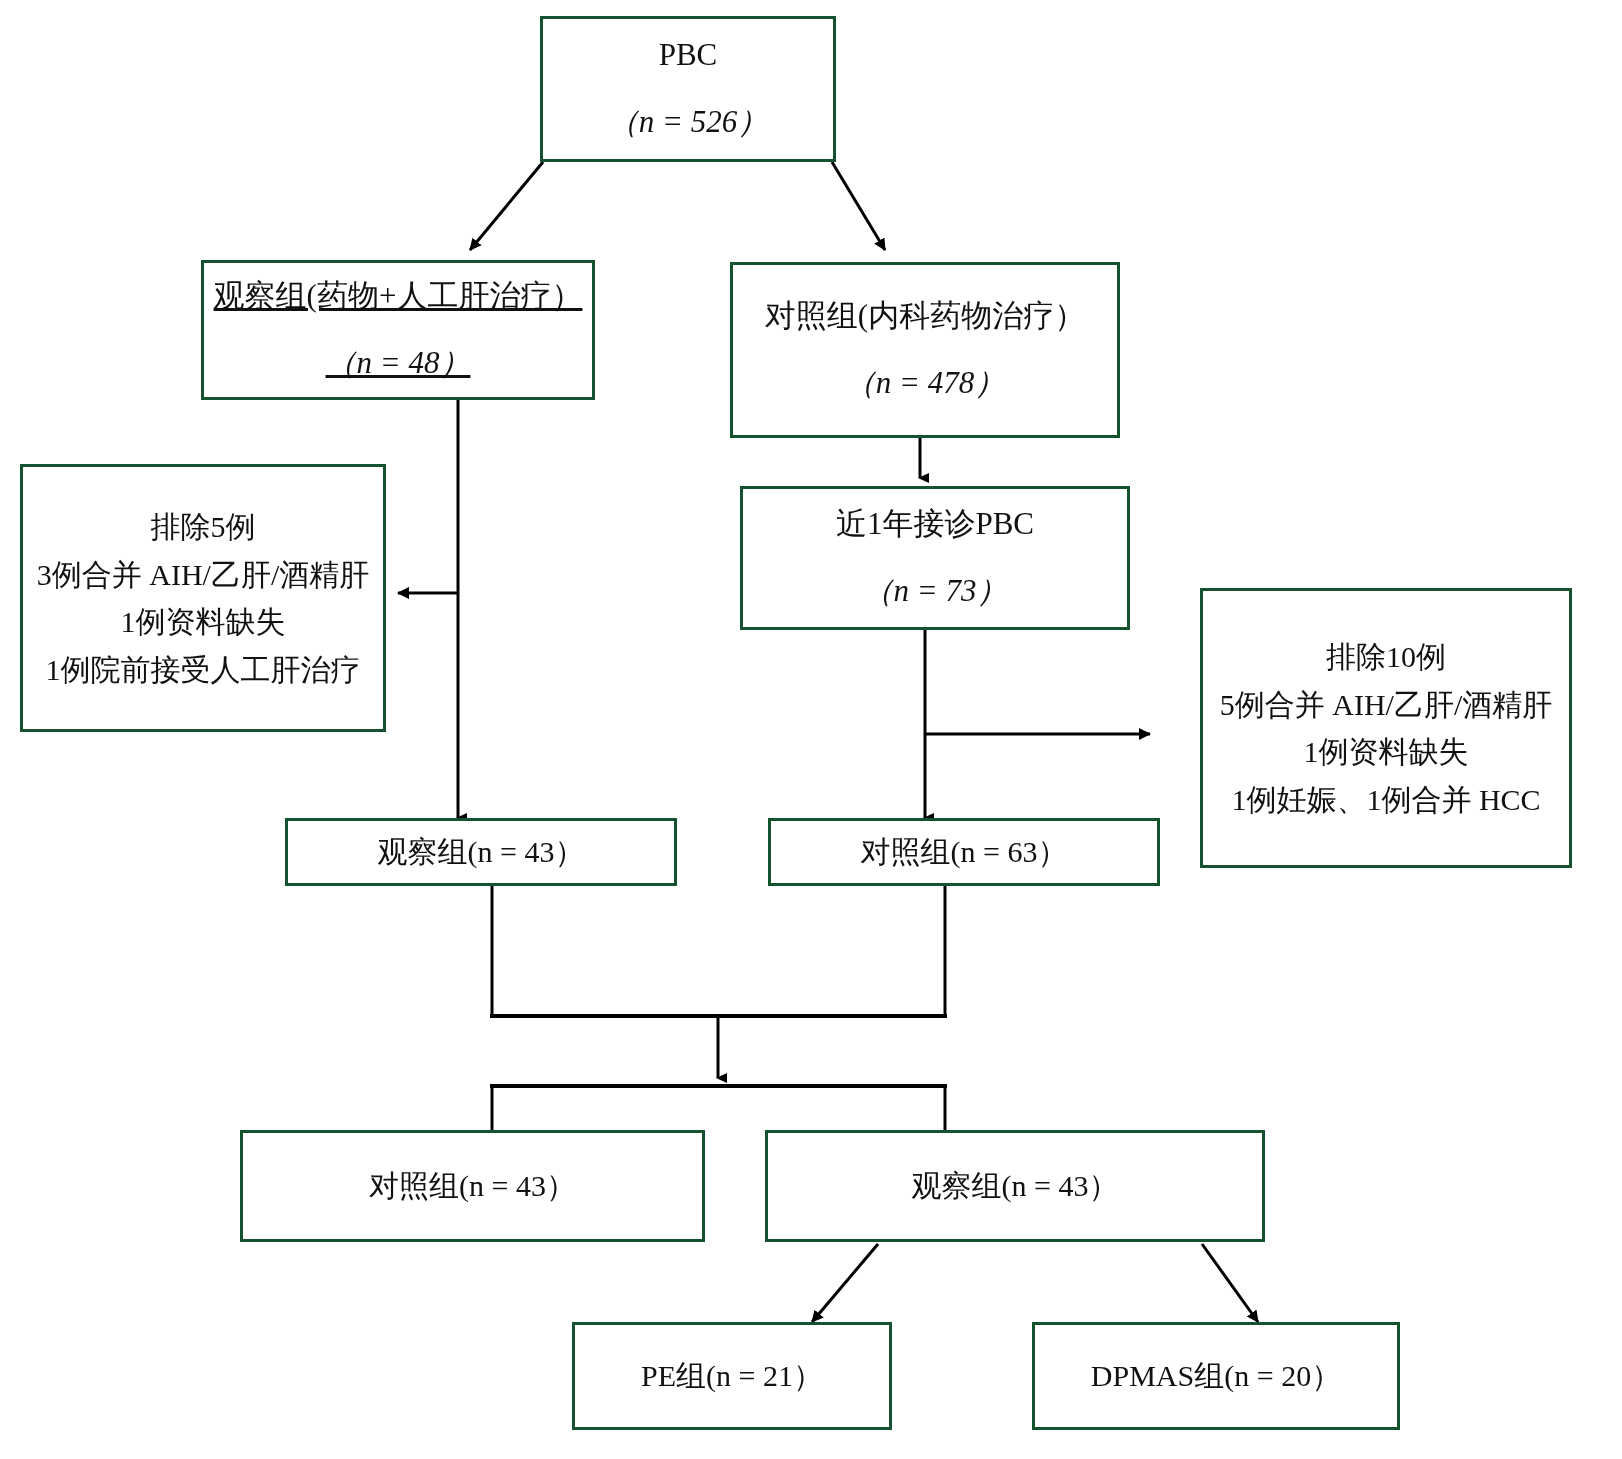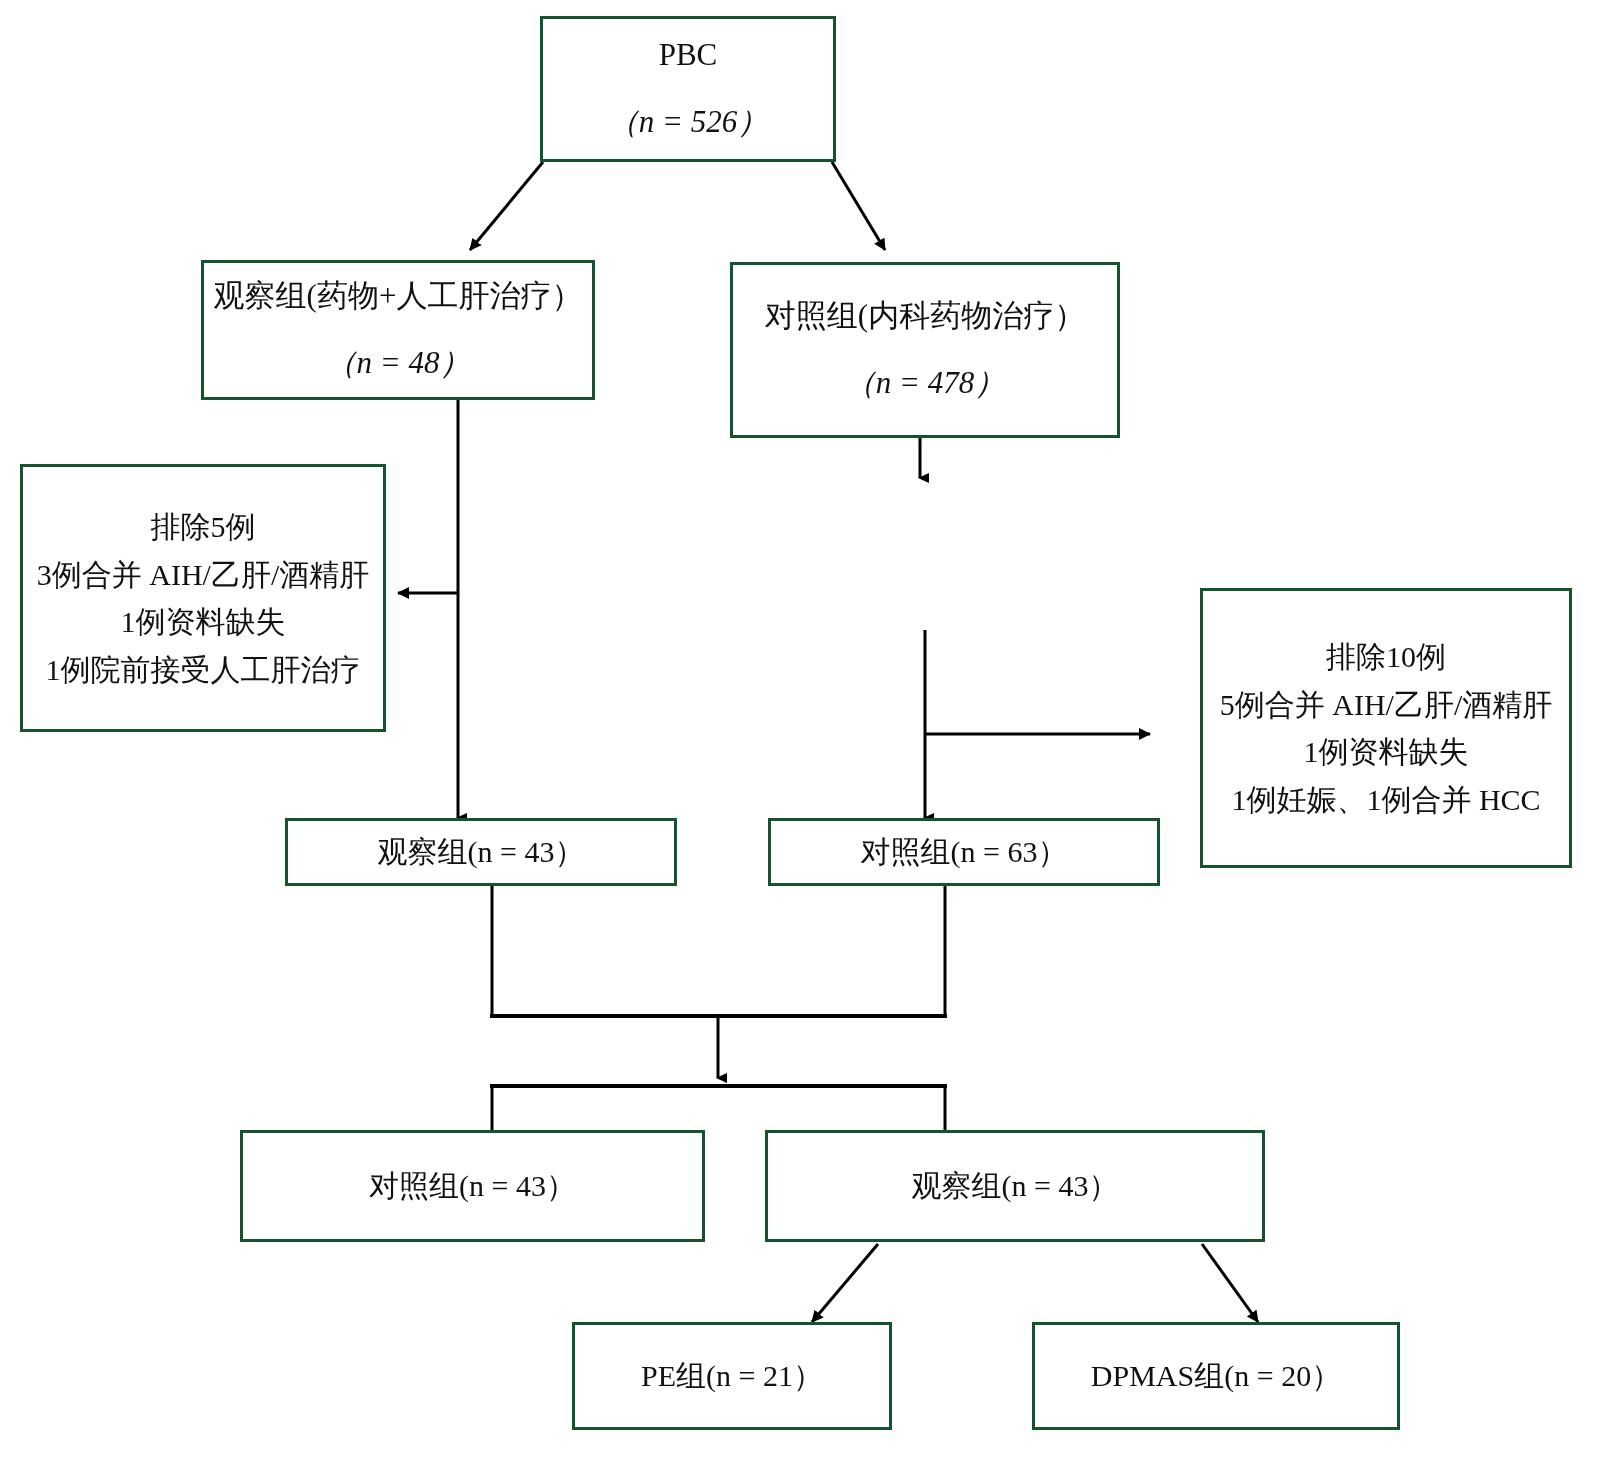--- a/index.html
+++ b/index.html
@@ -88,37 +88,41 @@
     <line x1="878" y1="1244" x2="812" y2="1322" stroke="#000000" stroke-width="3" marker-end="url(#arrowHead)"></line>
 
     <line x1="1202" y1="1244" x2="1258" y2="1322" stroke="#000000" stroke-width="3" marker-end="url(#arrowHead)"></line>
   </svg>
 
   <div class="node gap-lg" style="left:540px; top:16px; width:296px; height:146px;">
     <span class="line f31">PBC</span>
     <span class="line f31 ital">（n = 526）</span>
   </div>
 
-  <div class="node gap-lg" style="left:201px; top:260px; width:394px; height:140px;">
+  <div class="node gap-lg" style="left:201px; top:260px; width:394px; height:140px;text-decoration:underline;">
     <span class="line f31">观察组(药物+人工肝治疗）</span>
     <span class="line f31 ital">（n = 48）</span>
   </div>
 
   <div class="node gap-lg" style="left:730px; top:262px; width:390px; height:176px;">
     <span class="line f31">对照组(内科药物治疗）</span>
     <span class="line f31 ital">（n = 478）</span>
   </div>
 
   <div class="node gap-md" style="left:20px; top:464px; width:366px; height:268px;">
     <span class="line f30">排除5例</span>
     <span class="line f30">3例合并 AIH/乙肝/酒精肝</span>
     <span class="line f30">1例资料缺失</span>
     <span class="line f30">1例院前接受人工肝治疗</span>
   </div>
 
+  <div class="node gap-lg" style="left:740px; top:486px; width:390px; height:144px;">
+    <span class="line f31">近1年接诊PBC</span>
+    <span class="line f31 ital">（n = 73）</span>
+  </div>
 
   <div class="node gap-md" style="left:1200px; top:588px; width:372px; height:280px;">
     <span class="line f30">排除10例</span>
     <span class="line f30">5例合并 AIH/乙肝/酒精肝</span>
     <span class="line f30">1例资料缺失</span>
     <span class="line f30">1例妊娠、1例合并 HCC</span>
   </div>
 
   <div class="node" style="left:285px; top:818px; width:392px; height:68px;">
     <span class="line f30">观察组(n = 43）</span>

